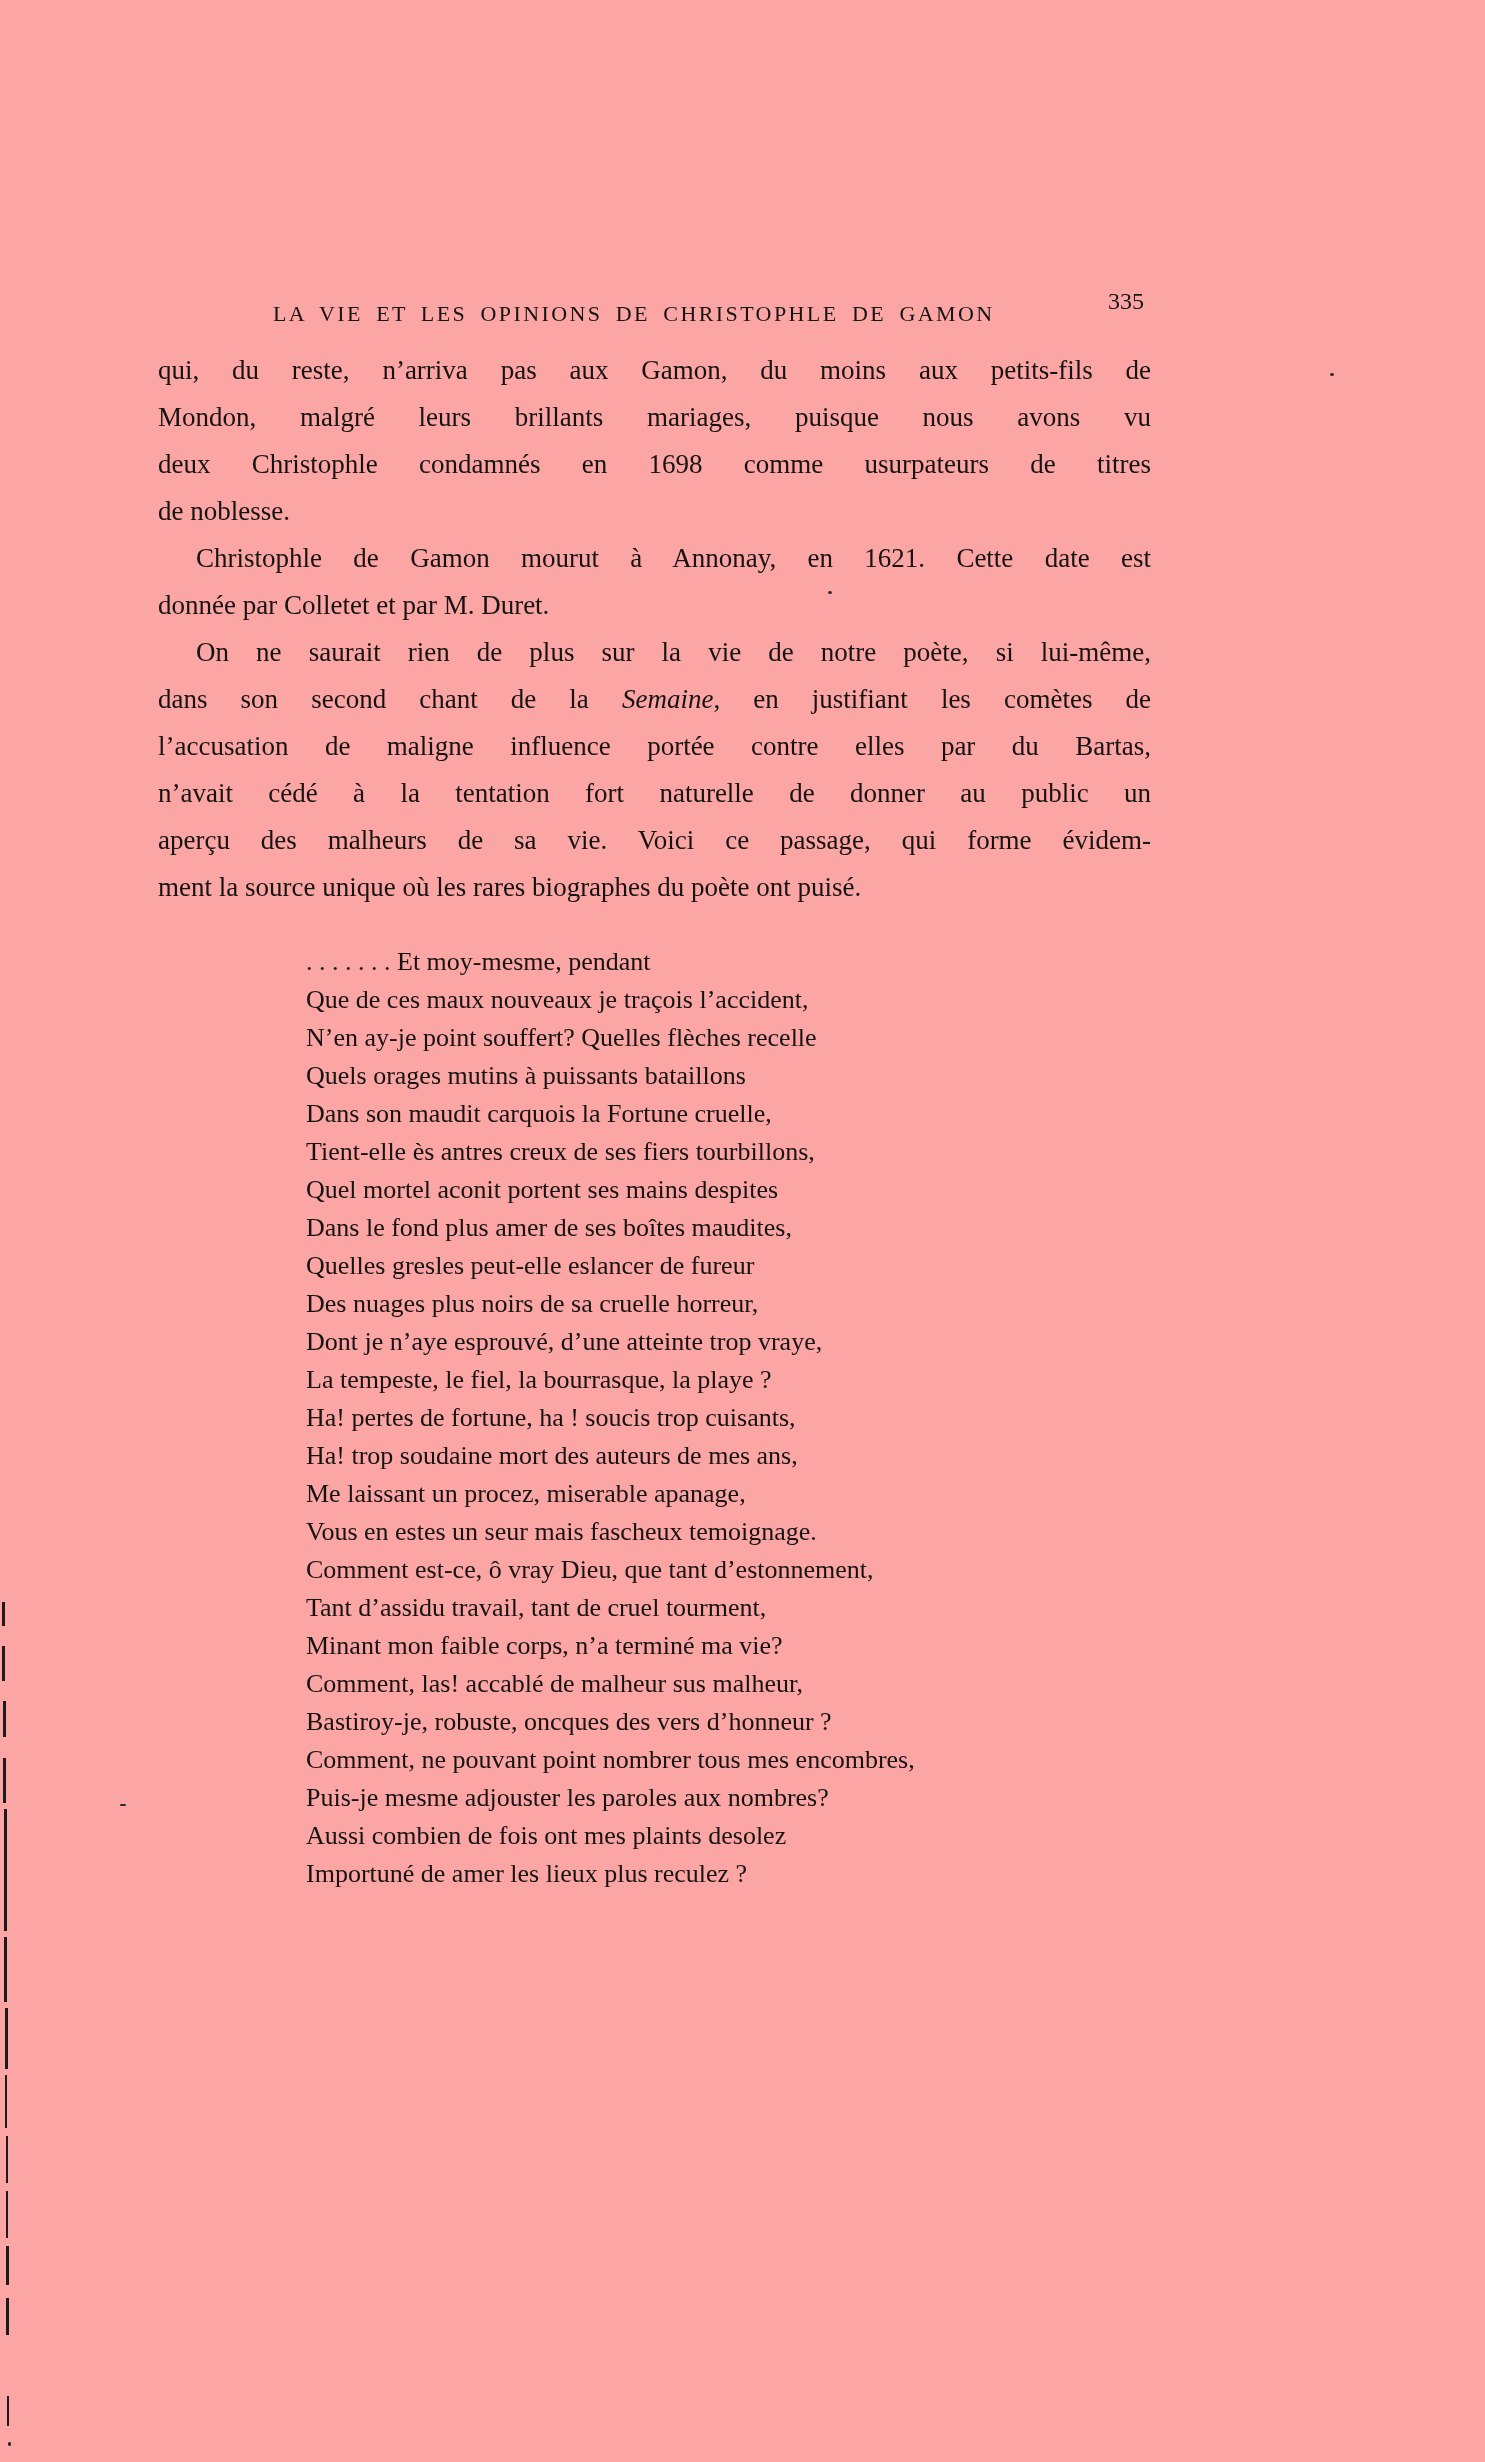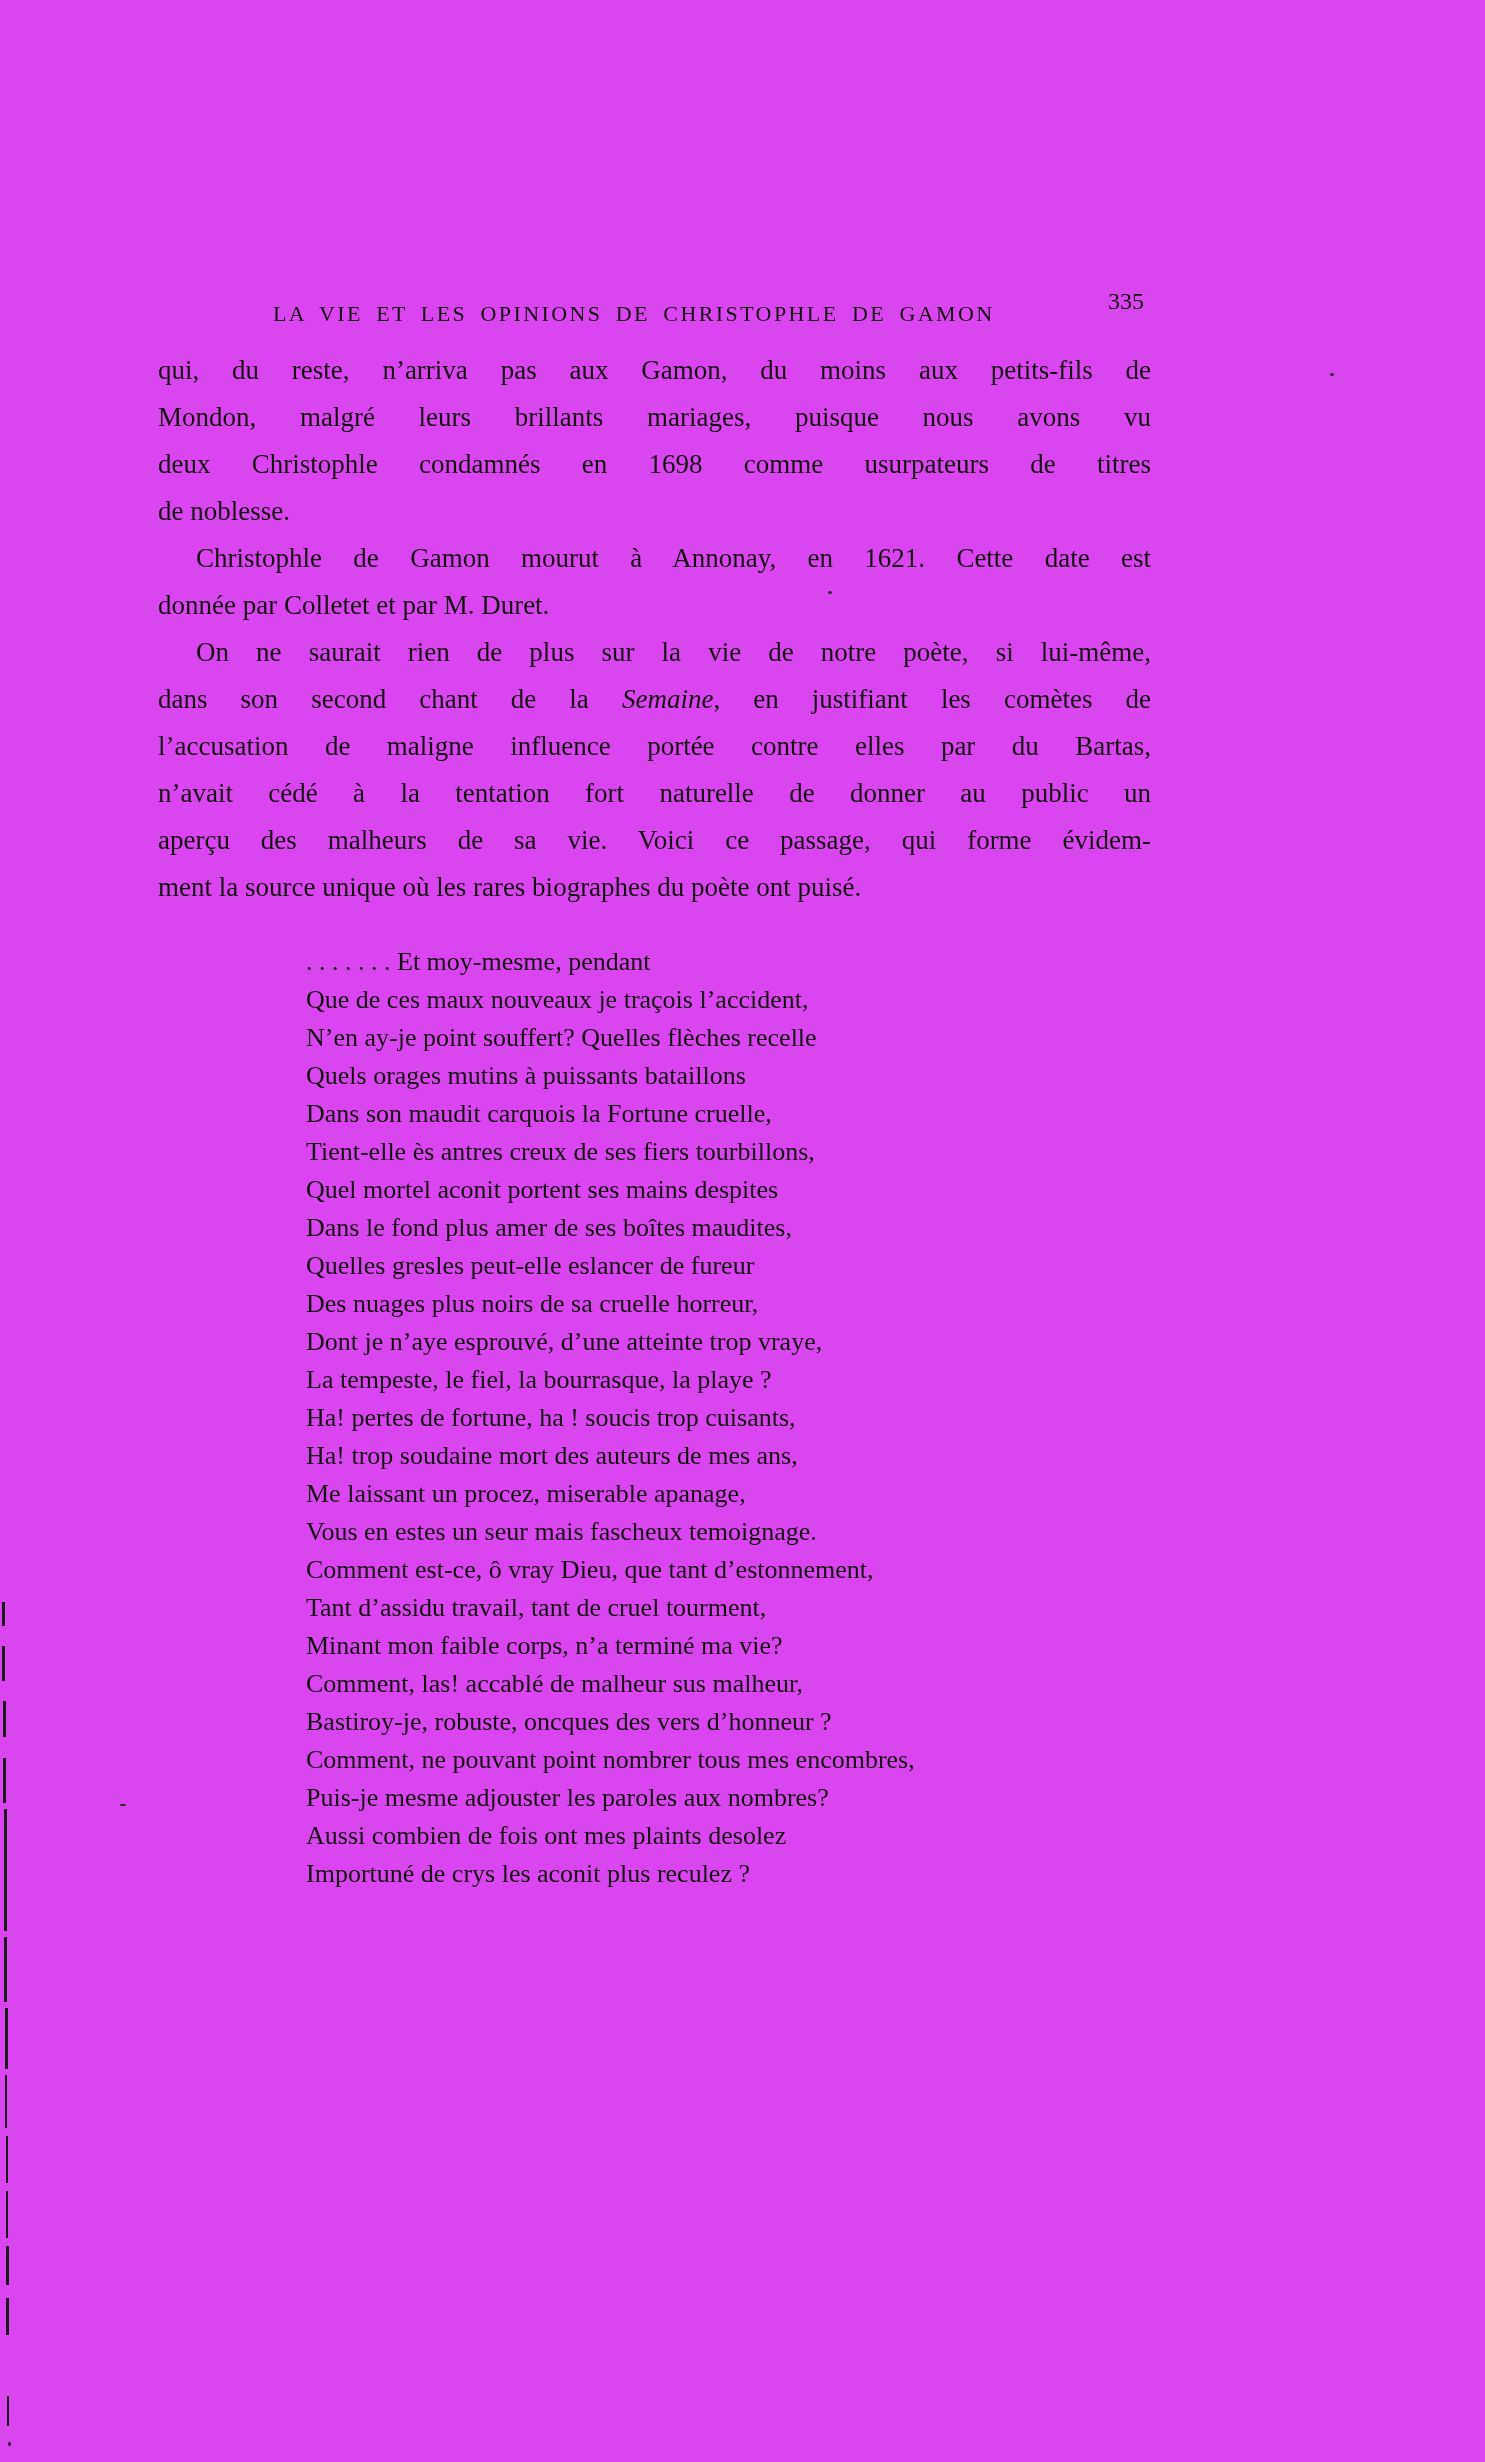--- a/index.html
+++ b/index.html
@@ -6,21 +6,21 @@
   body {
     width: 1486px; height: 2462px;
     background: #ffffff;
     font-family: "Liberation Serif", "DejaVu Serif", serif;
     color: #161412;
     position: relative;
     overflow: hidden;
   }
   .page {
     position: absolute; inset: 0;
-    background: #d946ef;
+    background: #fca5a5;
   }
   
   .header { position: absolute; top: 288px; left: 0; width: 100%; height: 55px; }
   .running-title {
     position: absolute; left: 273px; top: 12.6px;
     font-size: 22px; letter-spacing: 2.4px; word-spacing: 5.5px;
     white-space: nowrap;
     font-weight: 500;
   }
   .page-number {
@@ -89,21 +89,21 @@
       <div class="line">Me laissant un procez, miserable apanage,</div>
       <div class="line">Vous en estes un seur mais fascheux temoignage.</div>
       <div class="line">Comment est-ce, ô vray Dieu, que tant d’estonnement,</div>
       <div class="line">Tant d’assidu travail, tant de cruel tourment,</div>
       <div class="line">Minant mon faible corps, n’a terminé ma vie?</div>
       <div class="line">Comment, las! accablé de malheur sus malheur,</div>
       <div class="line">Bastiroy-je, robuste, oncques des vers d’honneur ?</div>
       <div class="line">Comment, ne pouvant point nombrer tous mes encombres,</div>
       <div class="line">Puis-je mesme adjouster les paroles aux nombres?</div>
       <div class="line">Aussi combien de fois ont mes plaints desolez</div>
-      <div class="line">Importuné de crys les aconit plus reculez ?</div>
+      <div class="line">Importuné de amer les lieux plus reculez ?</div>
     </div>
 
   <div>
     <div class="seg" style="left:2.4px;  top:1602px; width:2.4px; height:24px;"></div>
     <div class="seg" style="left:2.4px;  top:1646px; width:2.4px; height:35px;"></div>
     <div class="seg" style="left:3.2px;  top:1701px; width:3.2px; height:36px;"></div>
     <div class="seg" style="left:3.2px;  top:1758px; width:2.4px; height:45px;"></div>
     <div class="seg" style="left:4px;  top:1809px; width:3.2px; height:122px;"></div>
     <div class="seg" style="left:4px;  top:1937px; width:3.2px; height:65px;"></div>
     <div class="seg" style="left:4.7px;  top:2008px; width:3.2px; height:61px;"></div>

